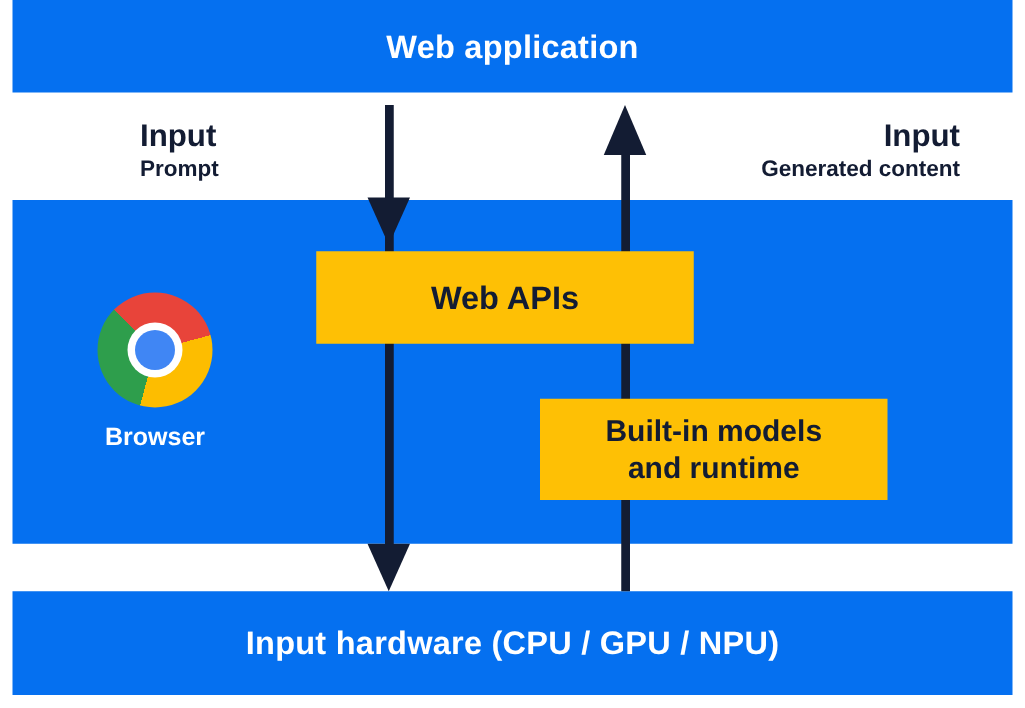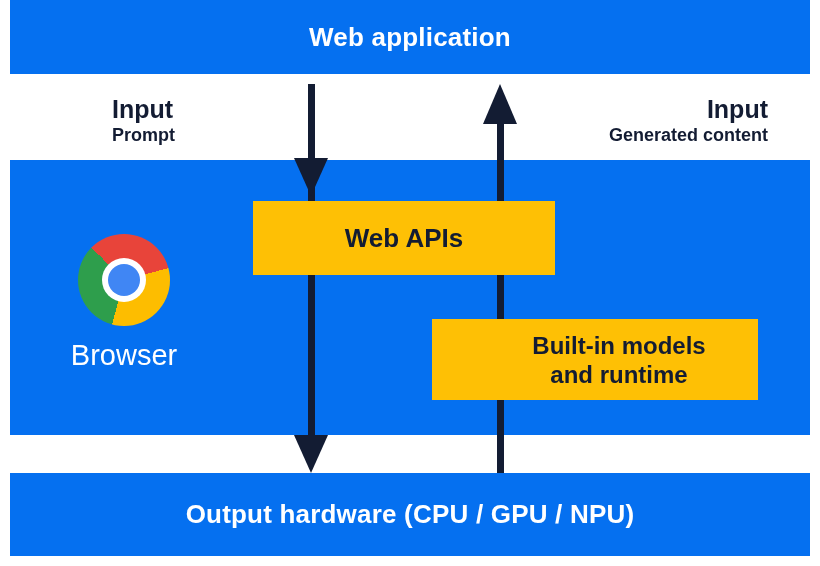--- a/index.html
+++ b/index.html
@@ -89,21 +89,20 @@
   .web-apis-box {
     left: 253px; top: 201px;
     width: 302px; height: 74px;
     font-size: 26px;
   }
   .builtin-box {
     left: 432px; top: 319px;
     width: 278px; height: 81px;
     font-size: 24px;
     line-height: 29px;
-    padding-left: 48px;
   }
 
   .chrome-icon {
     position: absolute;
     left: 78px;
     top: 234px;
     width: 92px;
     height: 92px;
     z-index: 2;
   }
@@ -132,22 +131,22 @@
     border-radius: 50%;
     background: var(--chrome-blue, #4086f4);
   }
   .browser-label {
     position: absolute;
     left: 44px;
     top: 339px;
     width: 160px;
     text-align: center;
     color: #ffffff;
-    font-size: 29px;
-    font-weight: normal;
+    font-size: 20px;
+    font-weight: bold;
     z-index: 2;
   }
 </style>
 </head>
 <body>
 
 <div class="stage">
 
   <div class="bar top-bar">
     <span class="bar-label">Web application</span>
@@ -183,16 +182,16 @@
 
   <div class="chrome-icon">
     <div class="chrome-wheel"></div>
     <div class="chrome-ring"></div>
     <div class="chrome-hub"></div>
   </div>
 
   <div class="browser-label">Browser</div>
 
   <div class="bar bottom-bar">
-    <span class="bar-label">Output hardware (CPU / GPU / NPU)</span>
+    <span class="bar-label">Input hardware (CPU / GPU / NPU)</span>
   </div>
 
 </div>
 
 </body></html>

